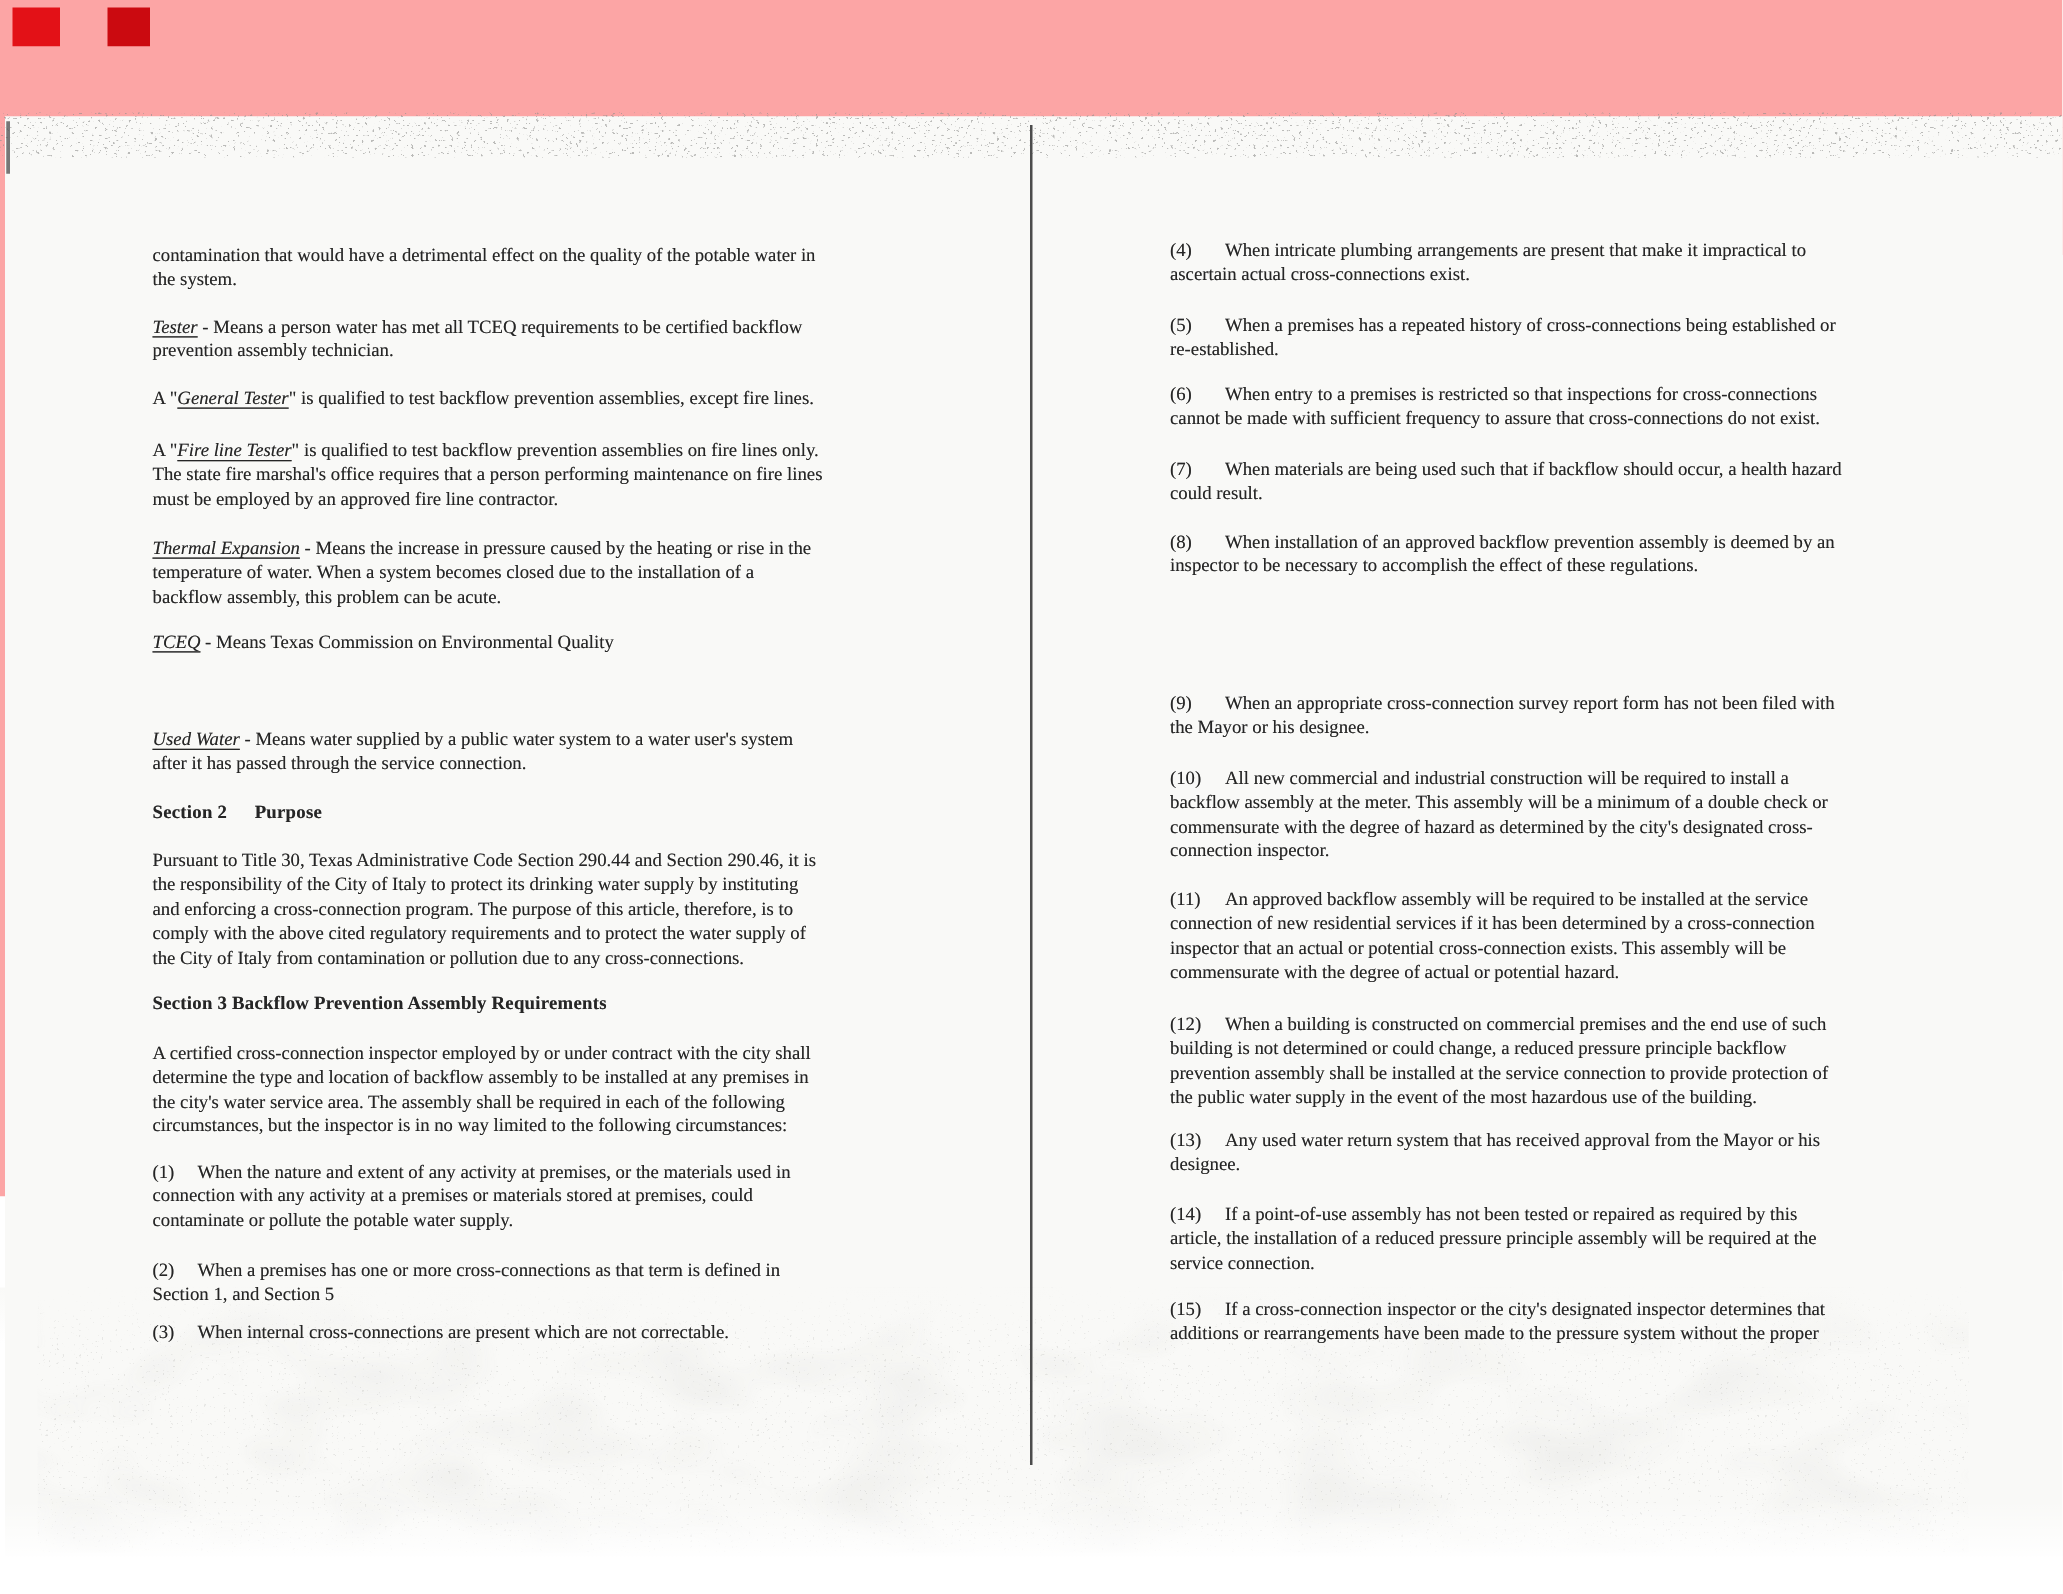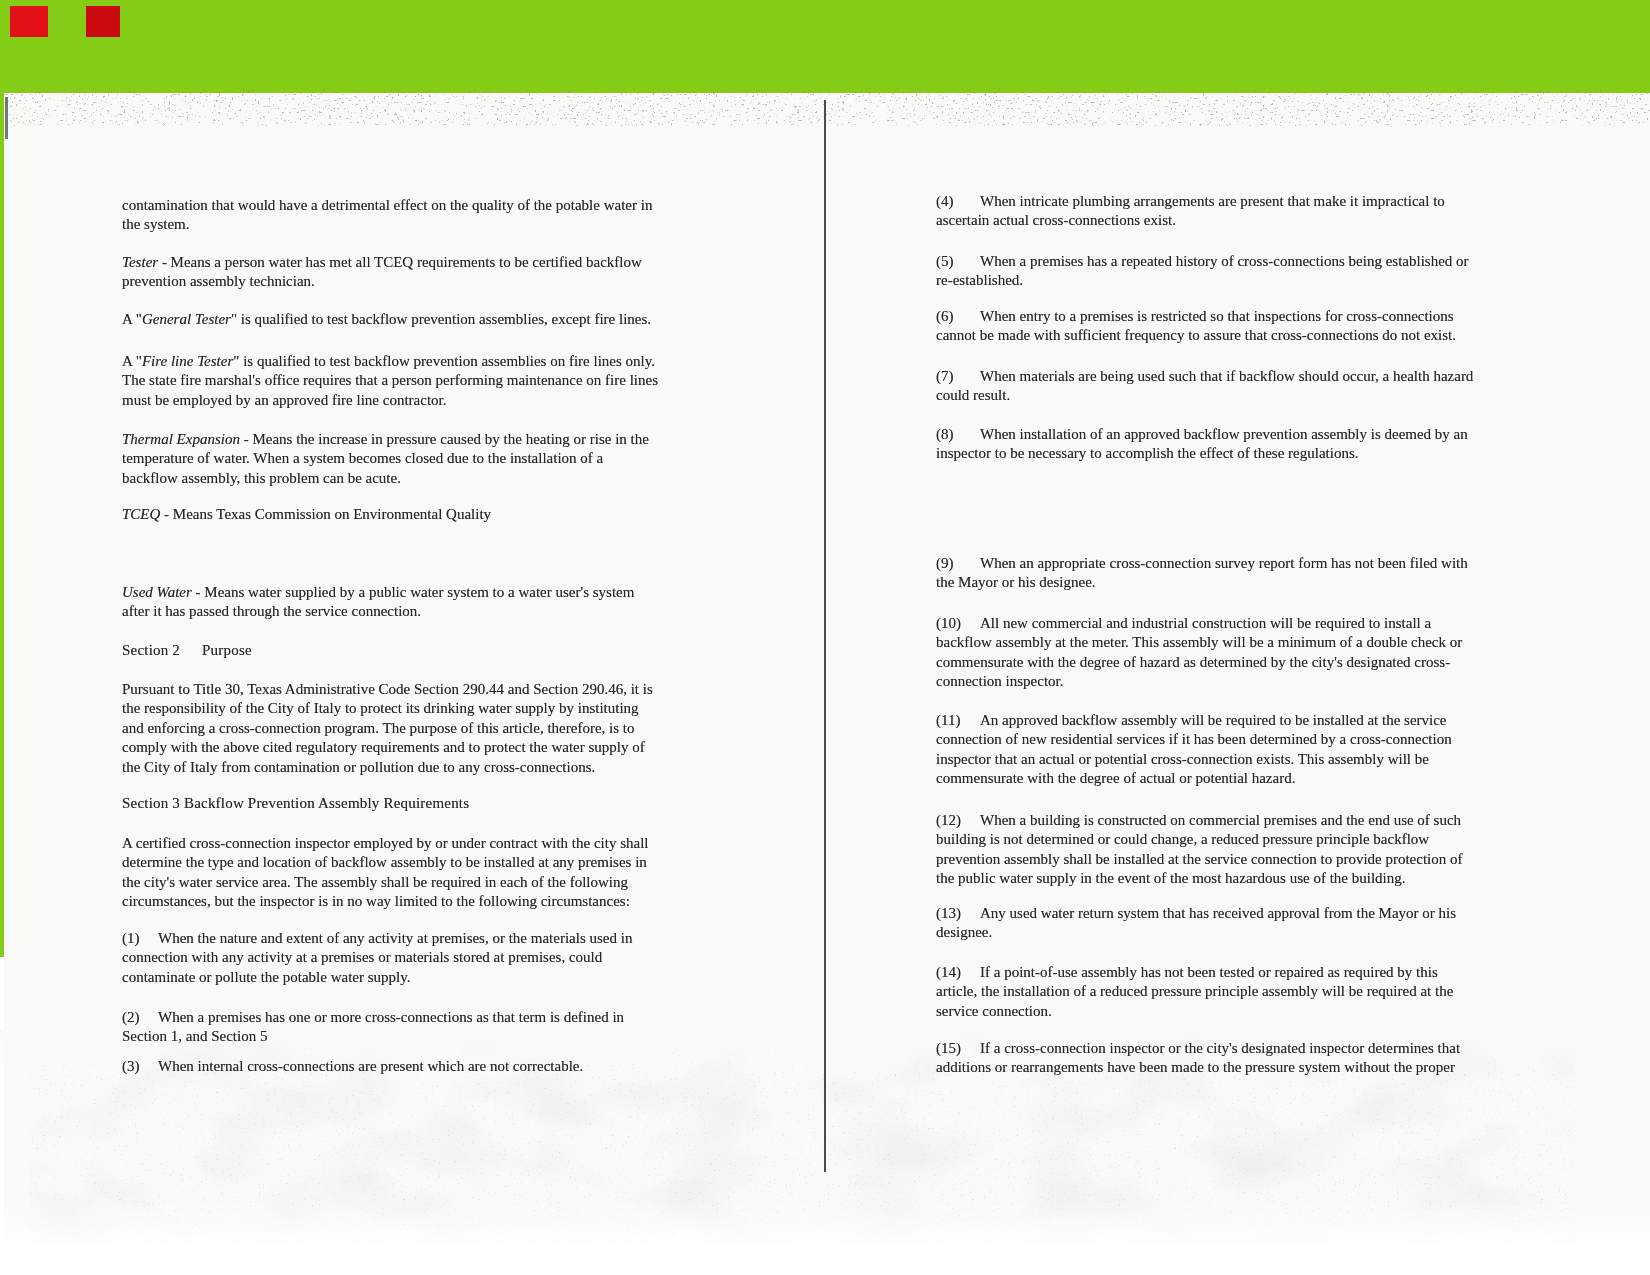--- a/index.html
+++ b/index.html
@@ -1,32 +1,32 @@
 <!DOCTYPE html>
 <html><head>
 <meta charset="utf-8">
 <style>
   *{margin:0;padding:0;box-sizing:border-box}
   html,body{width:1650px;height:1275px;background:#ffffff;overflow:hidden}
-  #canvas{position:relative;width:1650px;height:957px;background:#84cc16;
+  #canvas{position:relative;width:1650px;height:957px;background:#fca5a5;
           font-family:"Liberation Serif",serif}
   .scanbg{position:absolute;left:4px;top:93px;width:1646px;height:1152px;background:#f9f9f7}
   .divider{position:absolute;left:824px;top:100px;width:2px;height:1072px;background:#4c4c4c}
   .edge-tick{position:absolute;left:5px;top:97px;width:3px;height:42px;background:#565656;opacity:.8}
   .red-mark{position:absolute;top:6px;height:31px}
   #red1{left:10px;width:38px}
   #red2{left:86px;width:34px}
   .blk{position:absolute;white-space:pre-line;font-size:15px;line-height:19.4px;color:#262626;
        width:660px;text-shadow:0 0 .5px rgba(38,38,38,.5)}
   .lcol{left:122px}
   .rcol{left:936px}
-  .term{font-style:italic;text-underline-offset:2.5px}
+  .term{font-style:italic;text-decoration:underline;text-underline-offset:2.5px}
   .num{display:inline-block;min-width:36px}
   .rcol .num{min-width:44px}
-  .hd{font-weight:400;letter-spacing:.2px}
+  .hd{font-weight:700;letter-spacing:.2px}
   .hgap{display:inline-block;width:22px}
   svg.noise{position:absolute}
   .fade{position:absolute;pointer-events:none}
   #fadeTop{left:0;top:1030px;width:1650px;height:45px;
            background:linear-gradient(rgba(249,249,247,1),rgba(249,249,247,0))}
   #fadeBottom{left:0;top:1200px;width:1650px;height:50px;
            background:linear-gradient(rgba(255,255,255,0),rgba(255,255,255,1))}
 </style>
 </head>
 <body>

